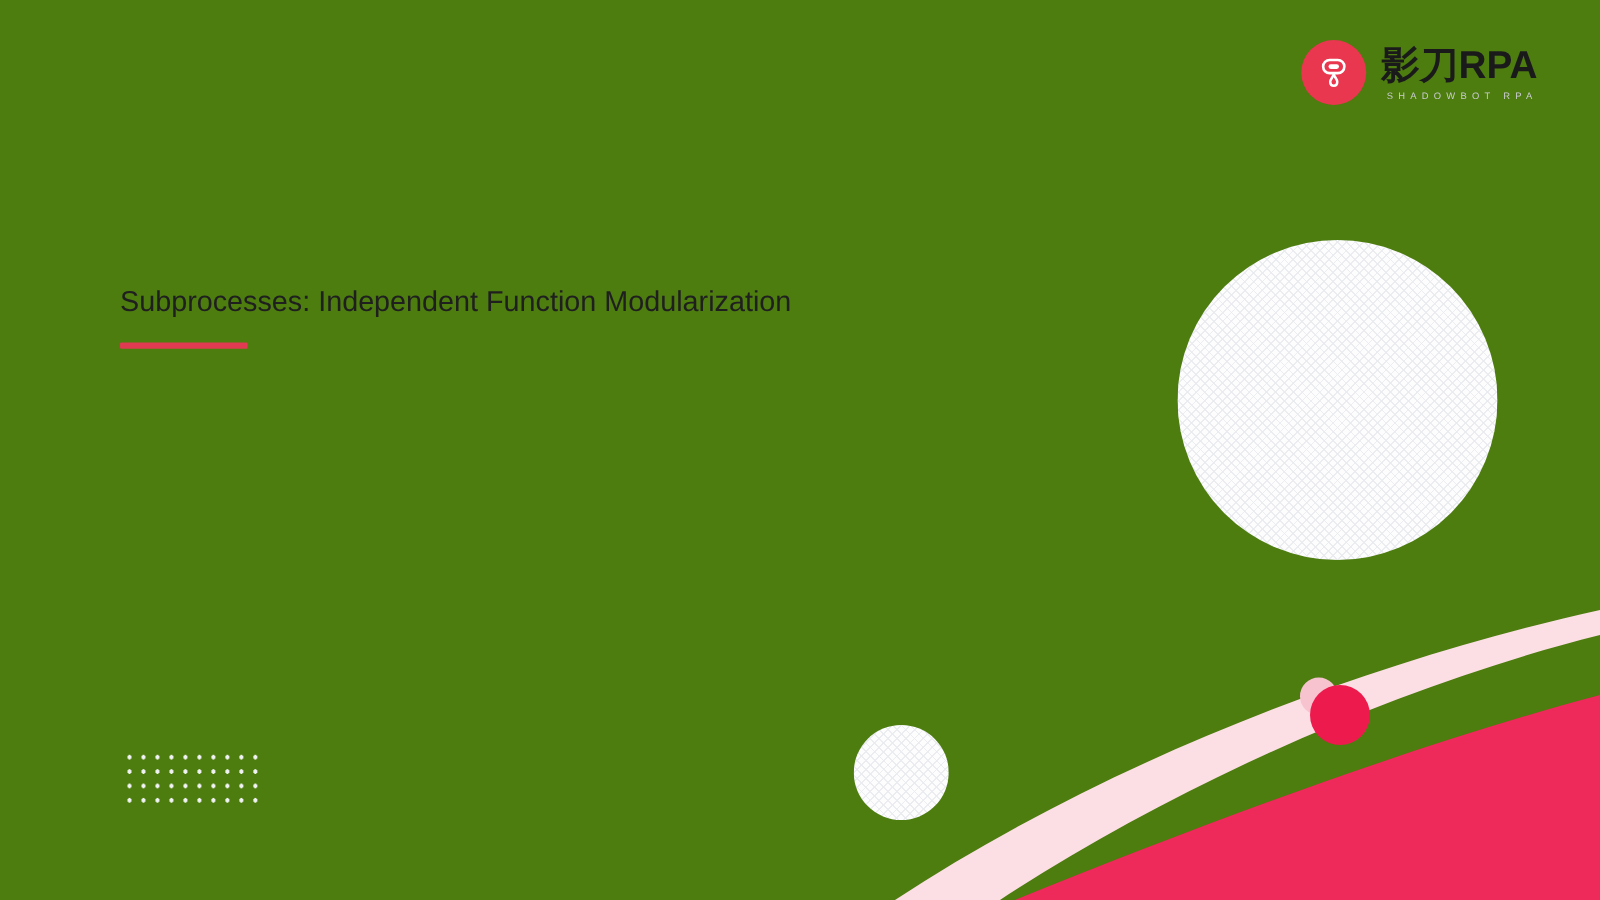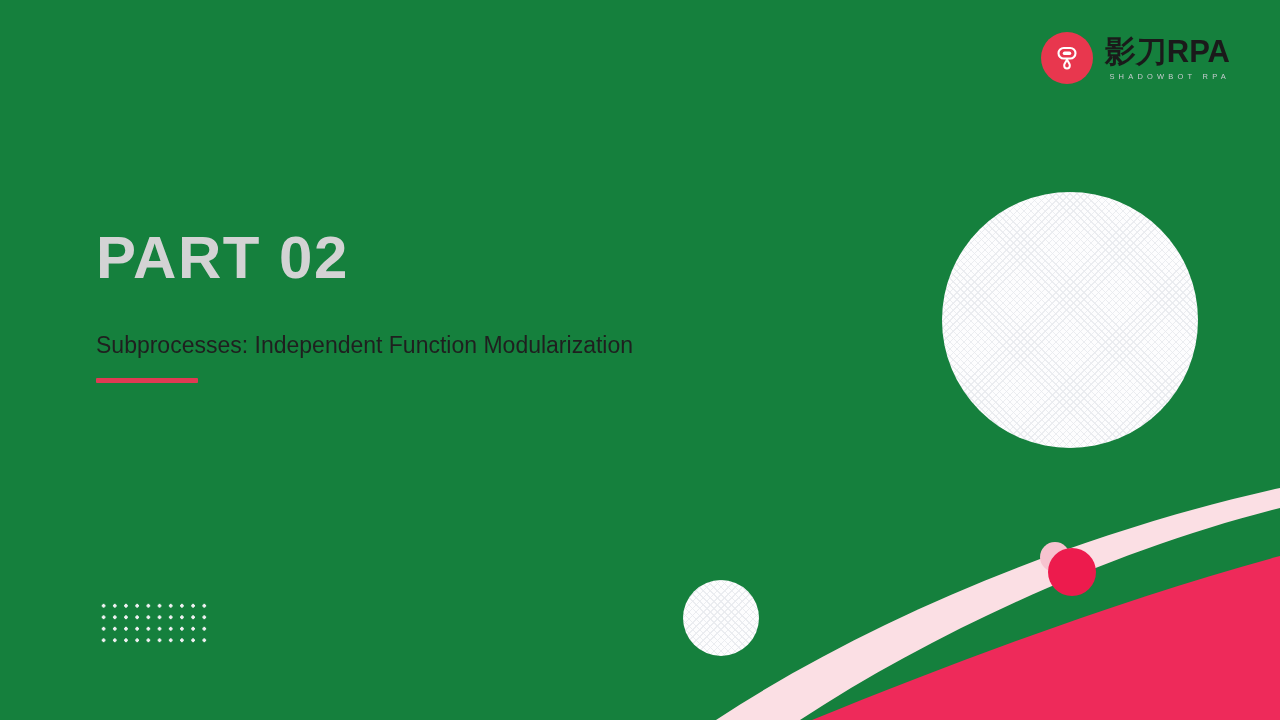--- a/index.html
+++ b/index.html
@@ -7,21 +7,21 @@
     padding: 0;
     background: #ffffff;
   }
   body {
     font-family: "Liberation Sans", "DejaVu Sans", sans-serif;
   }
   .slide {
     position: relative;
     width: 1280px;
     height: 720px;
-    background: #15803d;
+    background: #4d7c0f;
     overflow: hidden;
   }
 
   
   .deco {
     position: absolute;
     inset: 0;
     pointer-events: none;
   }
   .wave-svg {
@@ -197,18 +197,17 @@
         <path d="M 17 17.5 C 17 20.5 14.2 21.8 14.2 24.6 C 14.2 26.5 15.5 27.6 17 27.6 C 18.5 27.6 19.8 26.5 19.8 24.6 C 19.8 21.8 17 20.5 17 17.5 Z" fill="none" stroke="#ffffff" stroke-width="2"></path>
       </svg>
     </div>
     <div class="logo-text">
       <div class="logo-name">影刀RPA</div>
       <div class="logo-sub">SHADOWBOT RPA</div>
     </div>
   </div>
 
   <div class="content">
-    <div class="part-label">PART 02</div>
     <div class="title-en">Subprocesses: Independent Function Modularization</div>
     <div class="accent-bar"></div>
   </div>
 
 </div>
 
 </body></html>

